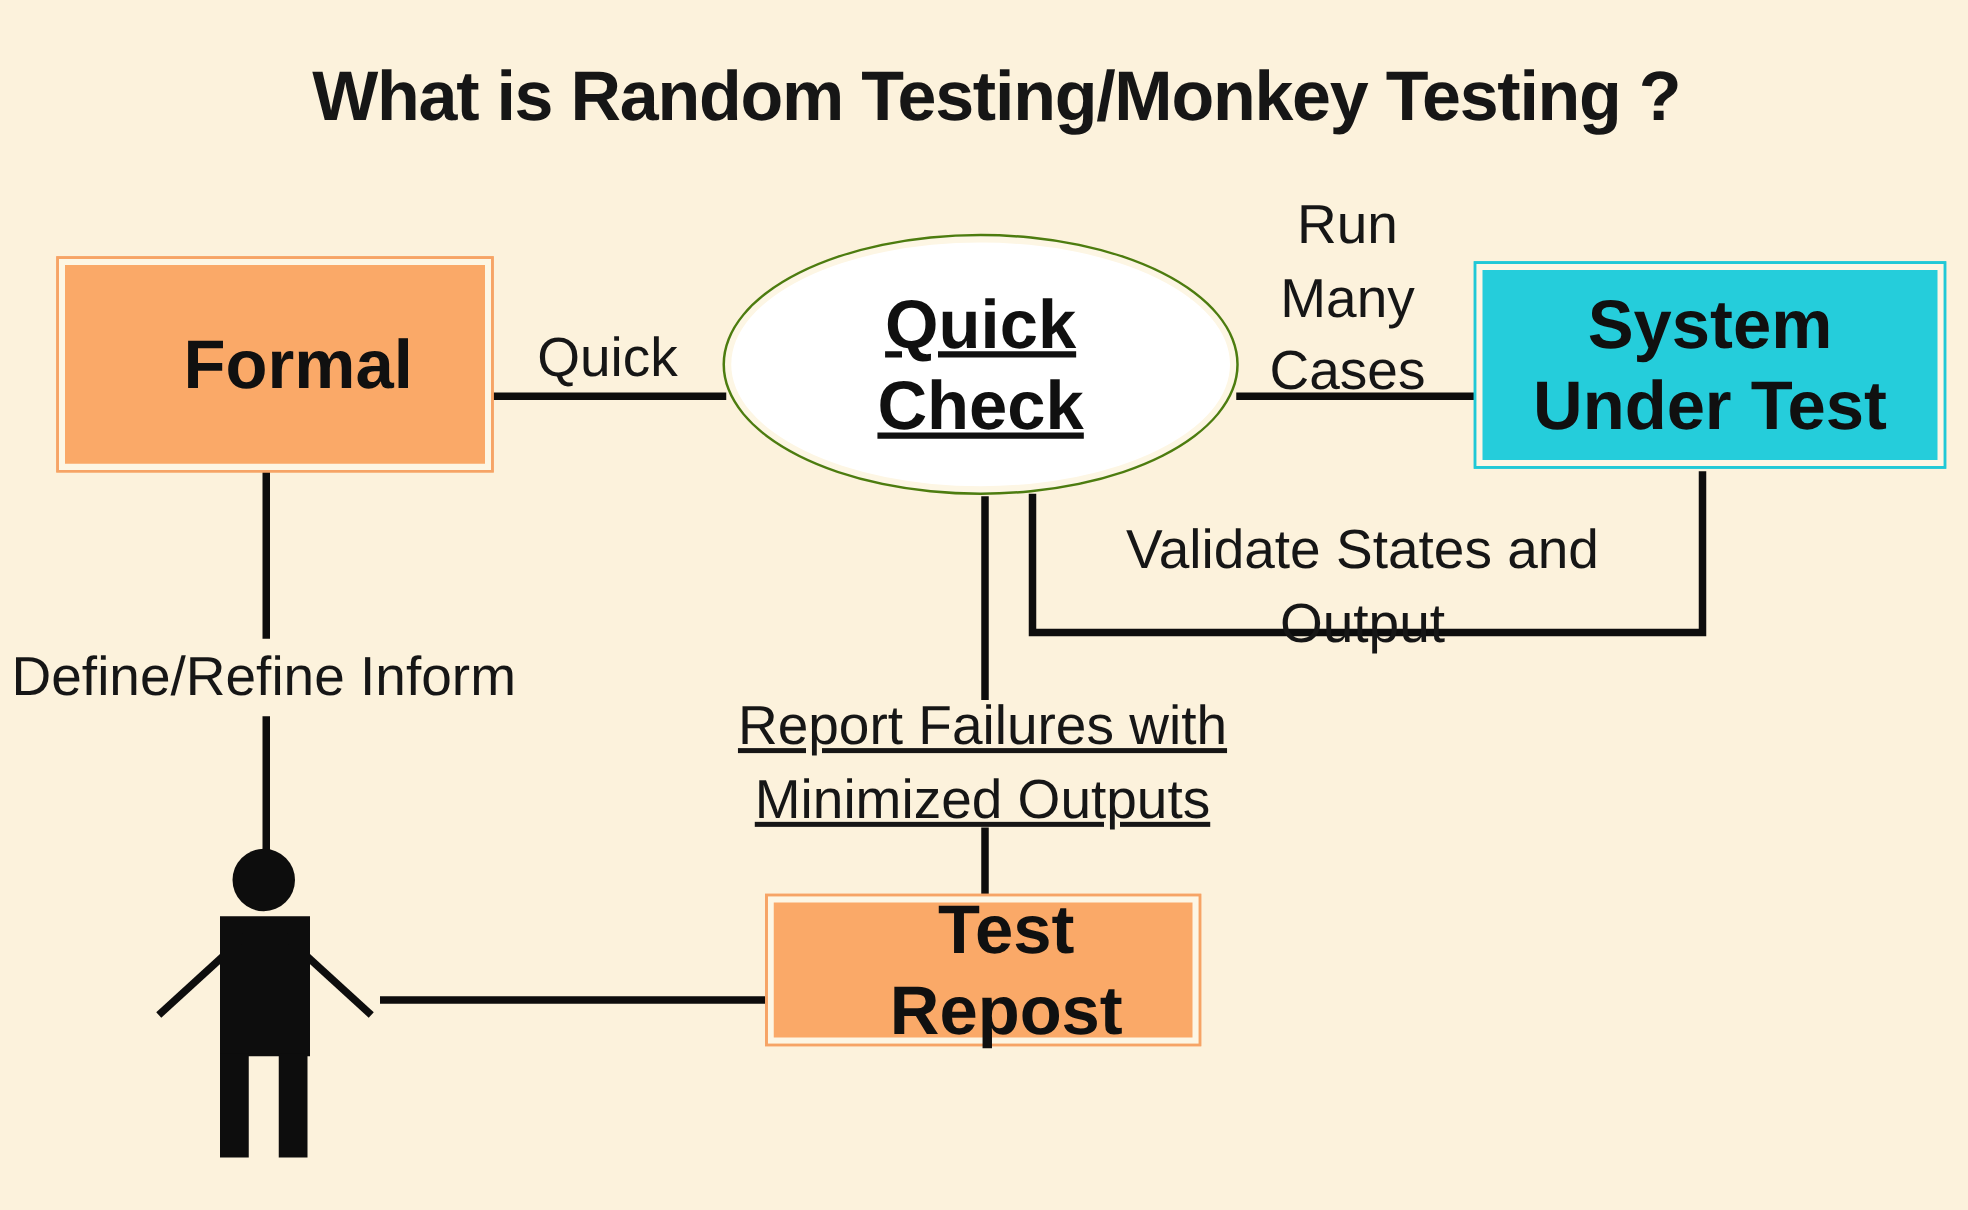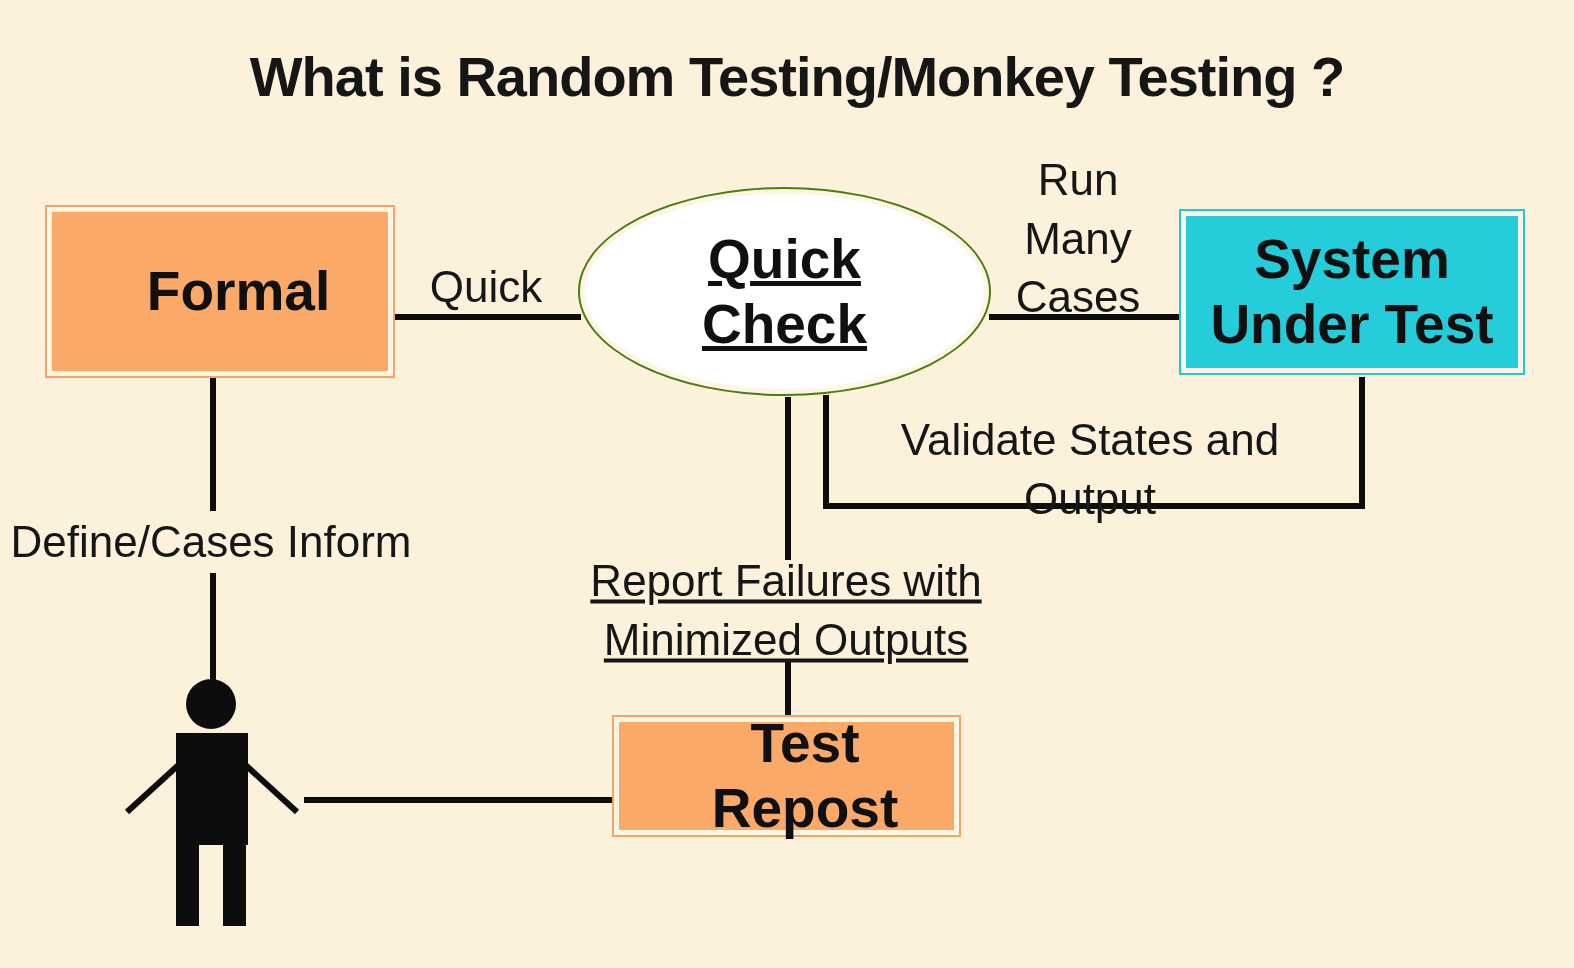--- a/index.html
+++ b/index.html
@@ -64,21 +64,21 @@
   }
   .node.ellipse {
     background: #ffffff;
     border: 2px solid #4d7c0f;
     border-radius: 50%;
     box-shadow: inset 0 0 0 5px #fdf6e4;
     text-decoration: underline;
   }
   #node-formal      { left: 45px;   top: 205px; width: 350px; height: 173px; }
   #node-quick-check { left: 578px;  top: 187px; width: 413px; height: 209px; }
-  #node-sut         { left: 1179px; top: 209px; width: 346px; height: 166px; }
+  #node-sut         { left: 1179px; top: 209px; width: 378px; height: 166px; }
   #node-test-report { left: 612px;  top: 715px; width: 349px; height: 122px; }
   .edge-label {
     position: absolute;
     transform: translate(-50%, -50%);
     font-size: 44px;
     font-weight: 400;
     line-height: 1.33;
     text-align: center;
     color: #161616;
     white-space: pre-line;
@@ -141,18 +141,18 @@
   </div>
 
   <div class="edge-label" id="label-inputs">Quick</div>
 
   <div class="edge-label" id="label-run-many-cases">Run
 Many
 Cases</div>
 
   <div class="edge-label" id="label-validate">Validate States and Output</div>
 
-  <div class="edge-label" id="label-define-refine">Define/Cases Inform</div>
+  <div class="edge-label" id="label-define-refine">Define/Refine Inform</div>
 
   <div class="edge-label" id="label-report-failures">Report Failures with
 Minimized Outputs</div>
 
 </div>
 
 </body></html>

